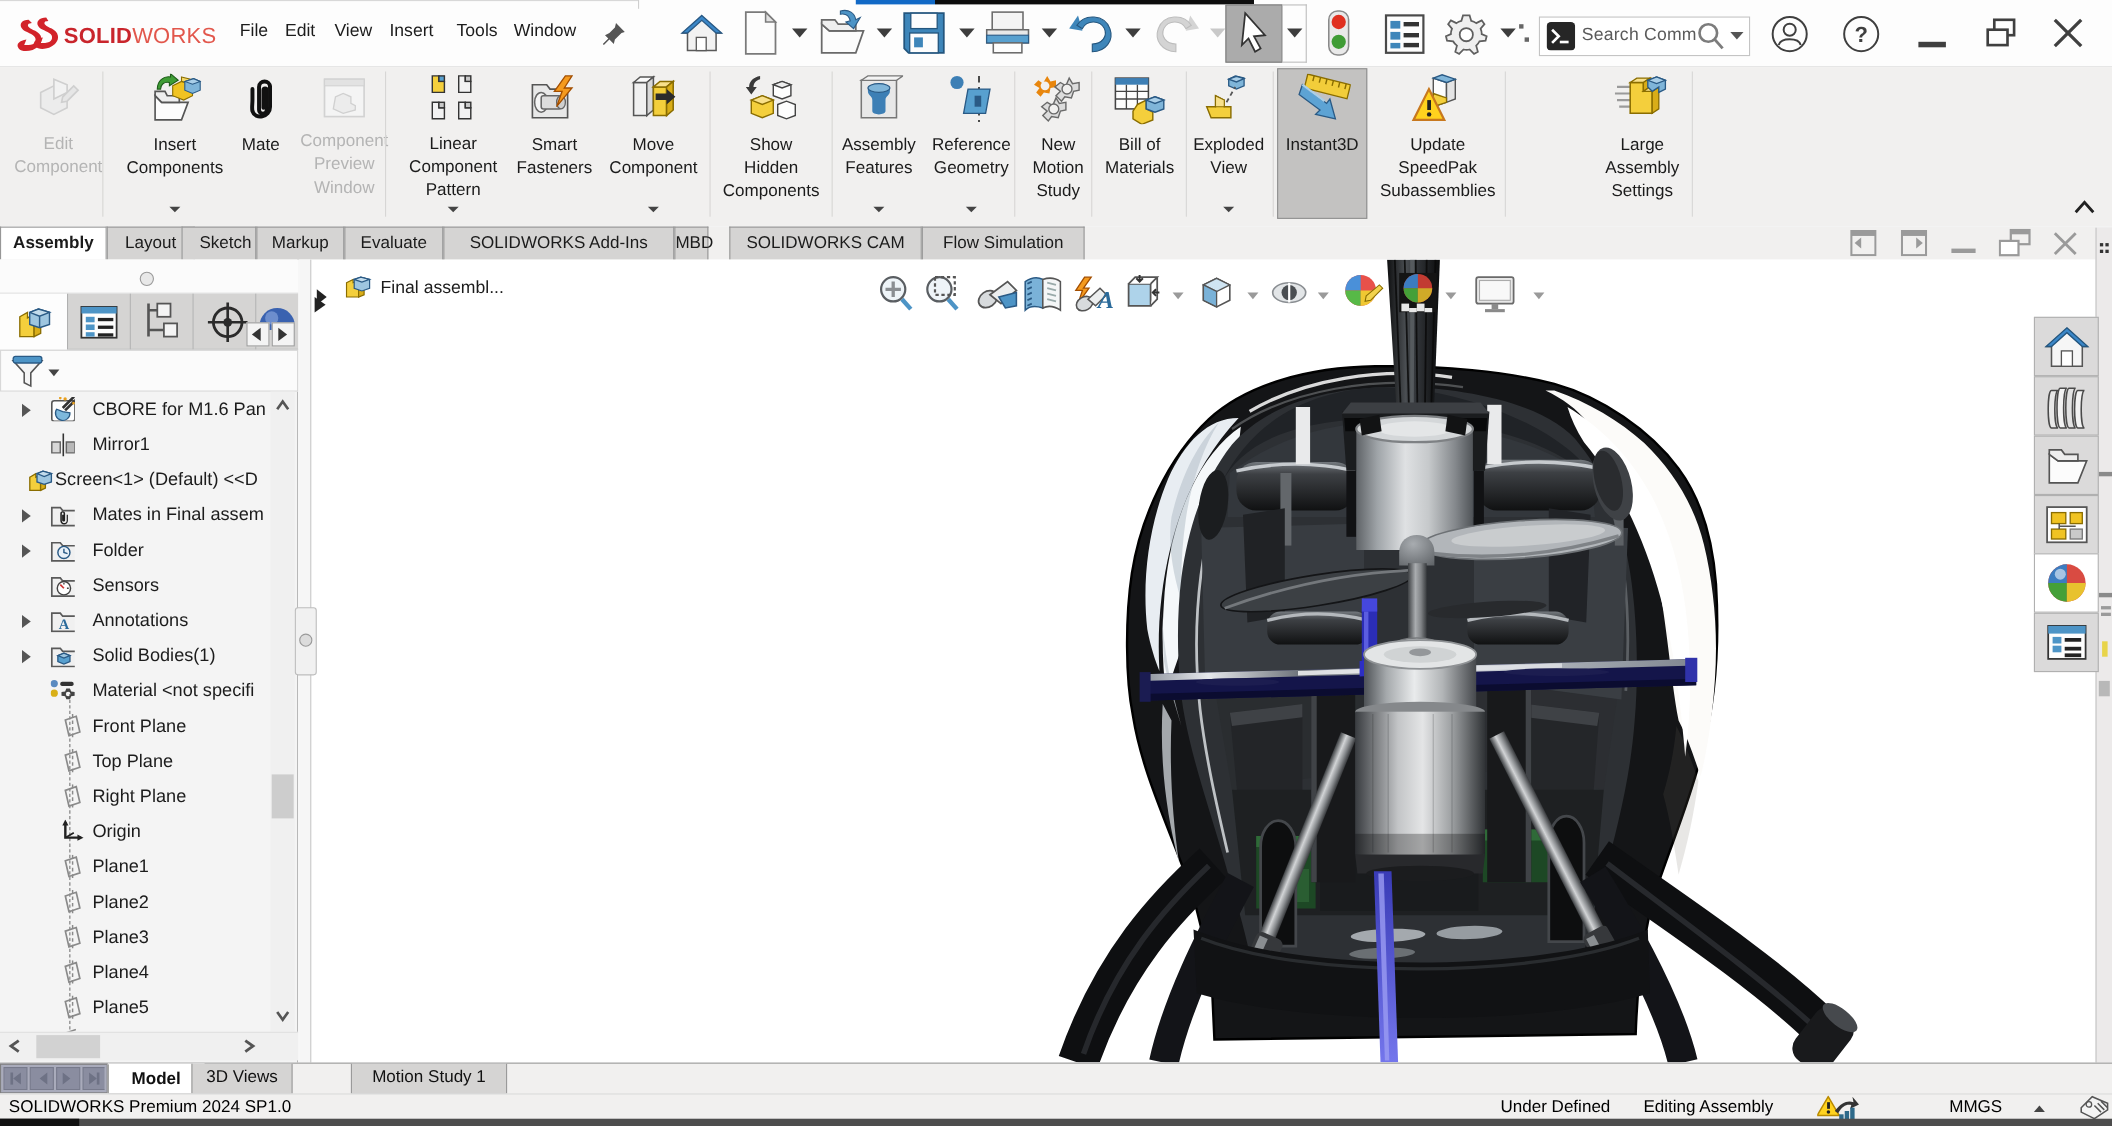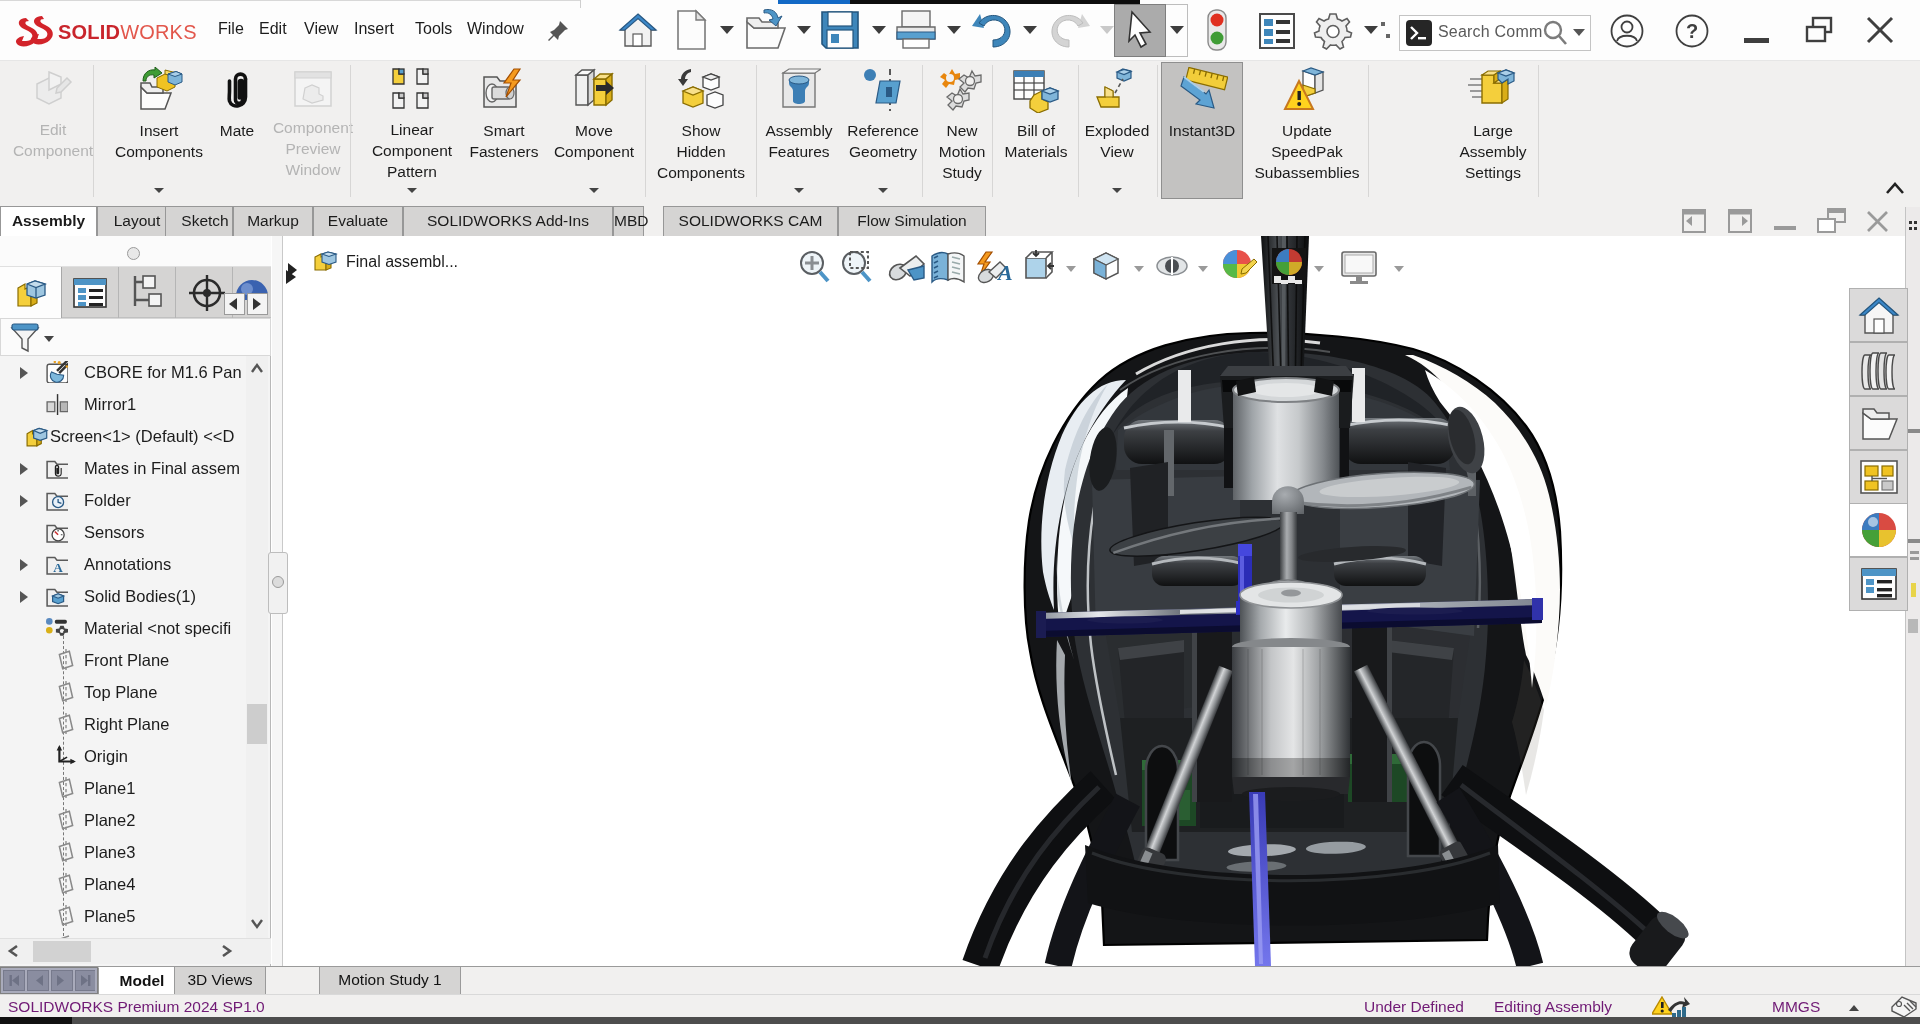--- a/index.html
+++ b/index.html
@@ -21,21 +21,21 @@
 .ctab{position:absolute;top:0;height:30px;background:#d5d4d3;border:1px solid #979797;border-bottom:none;font-size:15.5px;color:#1b1b1b;text-align:center;line-height:28px;}
 .ctab.active{background:#ffffff;font-weight:bold;border-bottom:none;}
 
 #lpanel{position:absolute;left:0;top:236px;width:271px;height:730px;background:#f4f4f4;border-right:1px solid #b8b8b8;}
 .trow{position:absolute;left:0;width:248px;height:32px;font-size:16.5px;color:#1c1c1c;white-space:nowrap;overflow:hidden;}
 .trow .txt{position:absolute;top:6px;}
 .exp{position:absolute;top:10px;width:0;height:0;border-top:6px solid transparent;border-bottom:6px solid transparent;border-left:8px solid #555;}
 
 #bottabs{position:absolute;left:0;top:966px;width:1920px;height:28px;background:#f1f0ef;border-top:1px solid #9a9a9a;}
 .btab{position:absolute;top:0;height:28px;background:#d5d4d3;border:1px solid #9a9a9a;border-top:none;font-size:15.5px;color:#111;text-align:center;line-height:26px;}
-#statusbar{position:absolute;left:0;top:994px;width:1920px;height:23px;background:#f1f0ef;border-top:1px solid #d9d9d9;font-size:15.5px;color:#701a75;}
+#statusbar{position:absolute;left:0;top:994px;width:1920px;height:23px;background:#f1f0ef;border-top:1px solid #d9d9d9;font-size:15.5px;color:#000000;}
 #bstrip{position:absolute;left:0;top:1017px;width:1920px;height:7px;background:#4d4d4d;}
 
 #viewport{position:absolute;left:272px;top:236px;width:1648px;height:730px;background:#ffffff;overflow:hidden;}
 
 #rtaskpane{position:absolute;left:1849px;top:0;width:60px;height:1024px;}
 .rtab{position:absolute;left:0;width:59px;height:54px;background:#dbdada;border:1px solid #b0b0b0;text-align:center;padding-top:2px;}
 </style>
 </head>
 <body>
 <div id="app">

